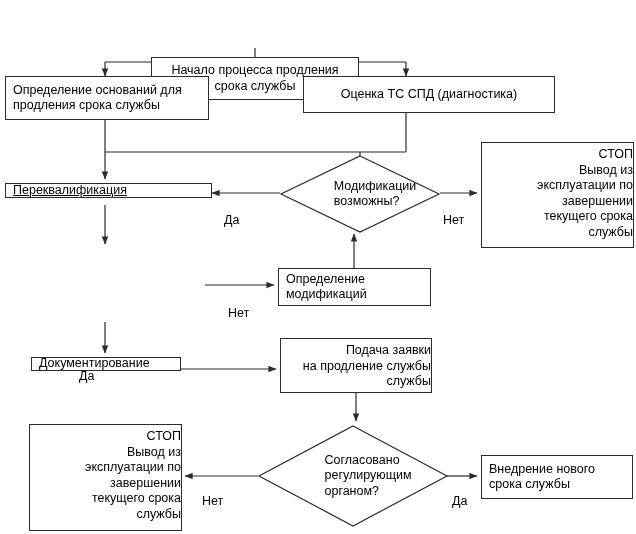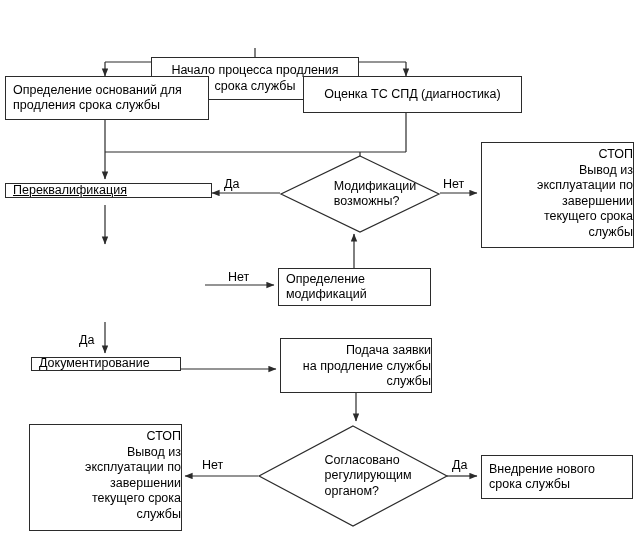--- a/index.html
+++ b/index.html
@@ -76,20 +76,21 @@
     white-space: pre-line;
   }
   .elabel {
     position: absolute;
     font-size: 12.5px;
     line-height: 14px;
     color: #000000;
     z-index: 3;
     background: transparent;
     white-space: nowrap;
+    margin-top: 36px;
   }
 </style>
 </head>
 <body>
 
 <div id="canvas">
 
   <svg id="edges" viewBox="0 0 636 534" width="636" height="534">
     <defs>
       <marker id="arrow" markerWidth="9" markerHeight="9" refX="7.6" refY="3.2" orient="auto" markerUnits="userSpaceOnUse">
@@ -130,21 +131,21 @@
       <path d="M447,476 L477,476" marker-end="url(#arrow)"></path>
     </g>
   </svg>
 
   <div class="node center" style="left:151px; top:9px; width:208px; height:43px;margin-top:48px;">Начало процесса продления
 срока службы</div>
 
   <div class="node left" style="left:5px; top:76px; width:204px; height:44px;">Определение оснований для
 продления срока службы</div>
 
-  <div class="node center" style="left:303px; top:76px; width:219px; height:37px;">Оценка ТС СПД (диагностика)</div>
+  <div class="node center" style="left:303px; top:76px; width:252px; height:37px;">Оценка ТС СПД (диагностика)</div>
 
   <div class="node topleft" style="left:481px; top:142px; width:153px; height:106px;">СТОП
 Вывод из
 эксплуатации по
 завершении
 текущего срока
 службы</div>
 
   <div class="diamond" style="left:280px; top:155px; width:160px; height:78px;">
     <svg width="160" height="78" viewBox="0 0 160 78">

